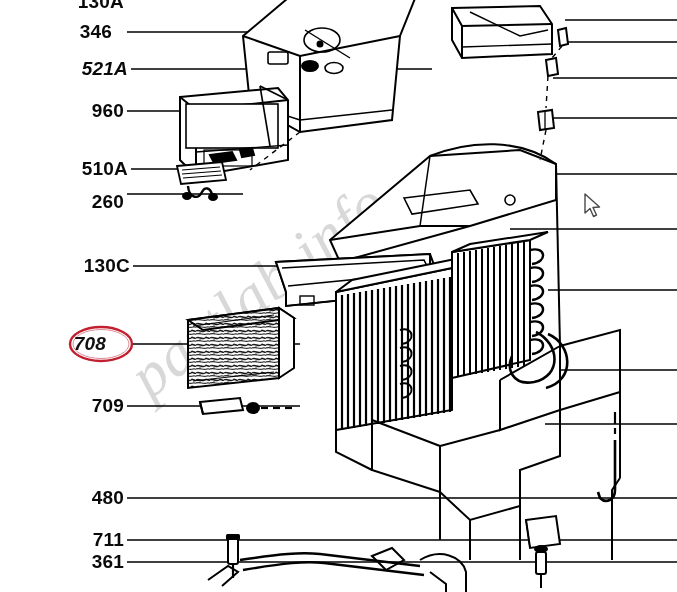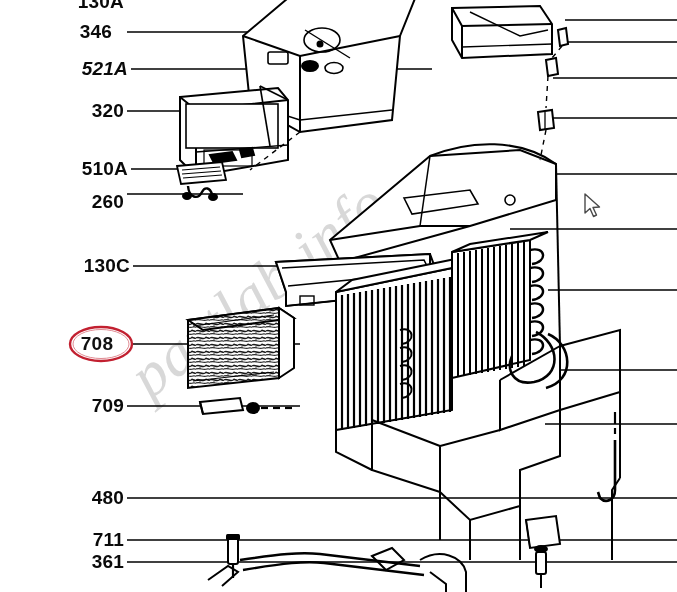--- a/index.html
+++ b/index.html
@@ -325,29 +325,29 @@
     </g>
 
   </svg>
 
   <div class="callout-label" style="left:52px; top:-8px; width:72px;">130A</div>
 
   <div class="callout-label" style="left:40px; top:22px; width:72px;">346</div>
 
   <div class="callout-label" style="left:52px; top:59px; width:76px;font-style:italic;">521A</div>
 
-  <div class="callout-label" style="left:52px; top:101px; width:72px;">320</div>
+  <div class="callout-label" style="left:52px; top:101px; width:72px;">960</div>
 
   <div class="callout-label" style="left:52px; top:159px; width:76px;">510A</div>
 
   <div class="callout-label" style="left:52px; top:192px; width:72px;">260</div>
 
   <div class="callout-label" style="left:52px; top:256px; width:78px;">130C</div>
 
-  <div class="callout-label highlighted" style="left:62px; top:334px; width:70px; text-align:center;">708</div>
+  <div class="callout-label highlighted" style="left:36px; top:334px; width:70px; text-align:right;font-style:italic;">708</div>
 
   <div class="callout-label" style="left:52px; top:396px; width:72px;">709</div>
 
   <div class="callout-label" style="left:52px; top:488px; width:72px;">480</div>
 
   <div class="callout-label" style="left:52px; top:530px; width:72px;">711</div>
 
   <div class="callout-label" style="left:52px; top:552px; width:72px;">361</div>
 
   <svg class="cursor-layer" style="left:583px; top:193px;" width="22" height="26" viewBox="0 0 22 26">

